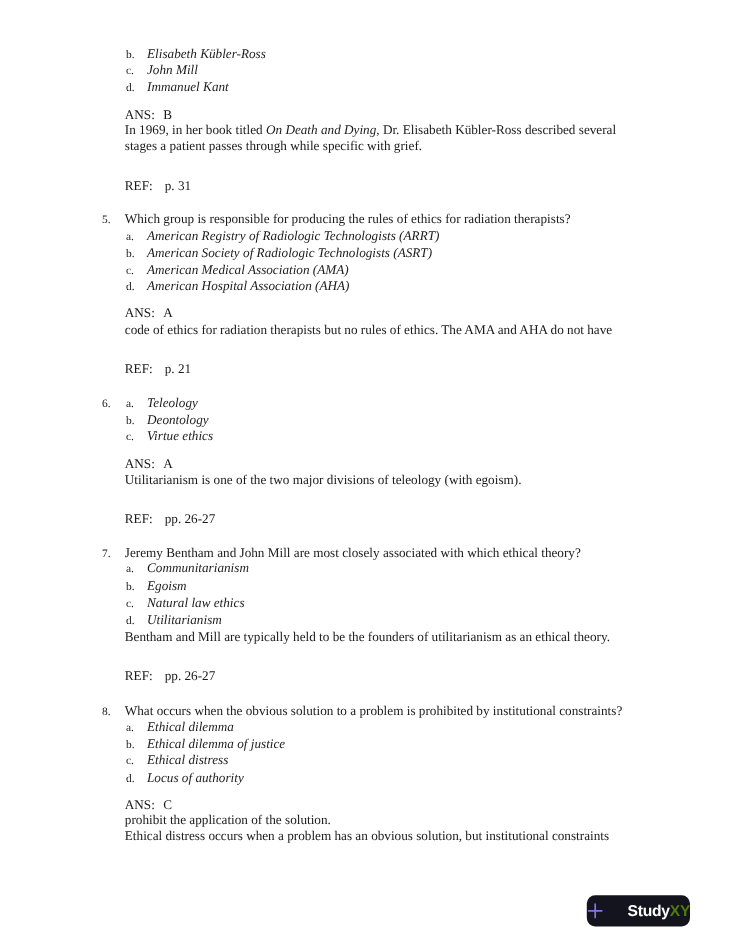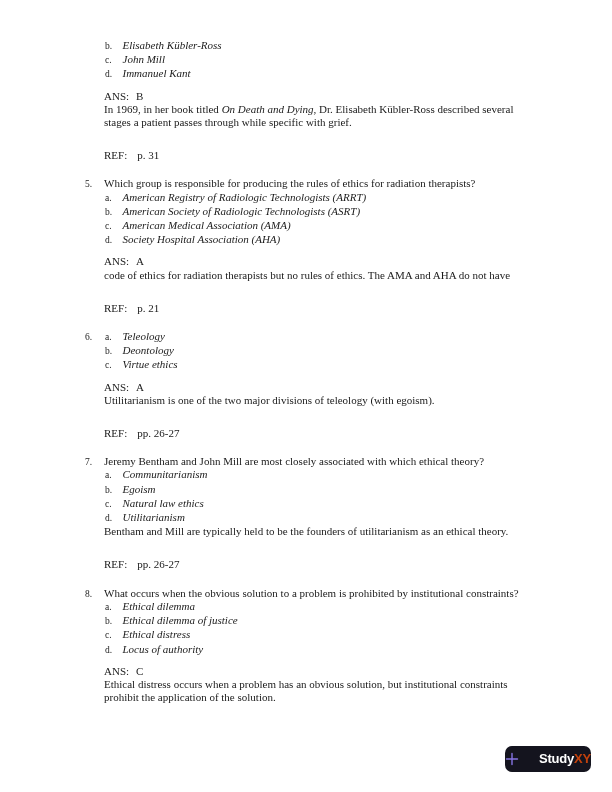--- a/index.html
+++ b/index.html
@@ -37,21 +37,20 @@
     left:489px; top:746px;
     width:86px; height:26px;
     border-radius:7px;
     display:flex; align-items:center; justify-content:center;
     gap:20px;
     font-family:"Liberation Sans", sans-serif;
     font-weight:bold;
     font-size:13px;
     letter-spacing:-0.2px;
     cursor:pointer;
-    margin-left:16px;
   }
   .badge-text { display:flex; }
 </style>
 </head>
 <body>
 
 <div class="page">
   <div class="content">
 
     <section class="block">
@@ -96,21 +95,21 @@
           <div class="opt-row">
             <span class="opt-letter">b.</span>
             <span class="opt-text">American Society of Radiologic Technologists (ASRT)</span>
           </div>
           <div class="opt-row">
             <span class="opt-letter">c.</span>
             <span class="opt-text">American Medical Association (AMA)</span>
           </div>
           <div class="opt-row">
             <span class="opt-letter">d.</span>
-            <span class="opt-text">Society Hospital Association (AHA)</span>
+            <span class="opt-text">American Hospital Association (AHA)</span>
           </div>
           <div class="ans-row">
             <span class="ans-label">ANS:</span><span class="ans-value">A</span>
           </div>
           <div class="expl-line">code of ethics for radiation therapists but no rules of ethics. The AMA and AHA do not have</div>
           <div class="ref-row">
             <span class="ref-label">REF:</span><span class="ref-value">p. 21</span>
           </div>
         </div>
       </div>
@@ -189,32 +188,32 @@
             <span class="opt-letter">c.</span>
             <span class="opt-text">Ethical distress</span>
           </div>
           <div class="opt-row">
             <span class="opt-letter">d.</span>
             <span class="opt-text">Locus of authority</span>
           </div>
           <div class="ans-row">
             <span class="ans-label">ANS:</span><span class="ans-value">C</span>
           </div>
+          <div class="expl-line">prohibit the application of the solution.</div>
           <div class="expl-line">Ethical distress occurs when a problem has an obvious solution, but institutional constraints</div>
-          <div class="expl-line">prohibit the application of the solution.</div>
         </div>
       </div>
     </section>
 
   </div>
 
   <div class="badge" style="background: rgb(20, 20, 30);">
     <span style="display:flex;">
       <svg width="14" height="14" viewBox="0 0 14 14" fill="none">
         <path d="M7 1.5 V12.5 M1.5 7 H12.5" stroke="#8674e4" stroke-width="1.4" stroke-linecap="round"></path>
       </svg>
     </span>
     <span class="badge-text">
       <span style="color: rgb(255, 255, 255);">Study</span>
-        <span style="color: #c2410c;">XY</span>
+        <span style="color: #4d7c0f;">XY</span>
     </span>
   </div>
 </div>
 
 </body></html>

